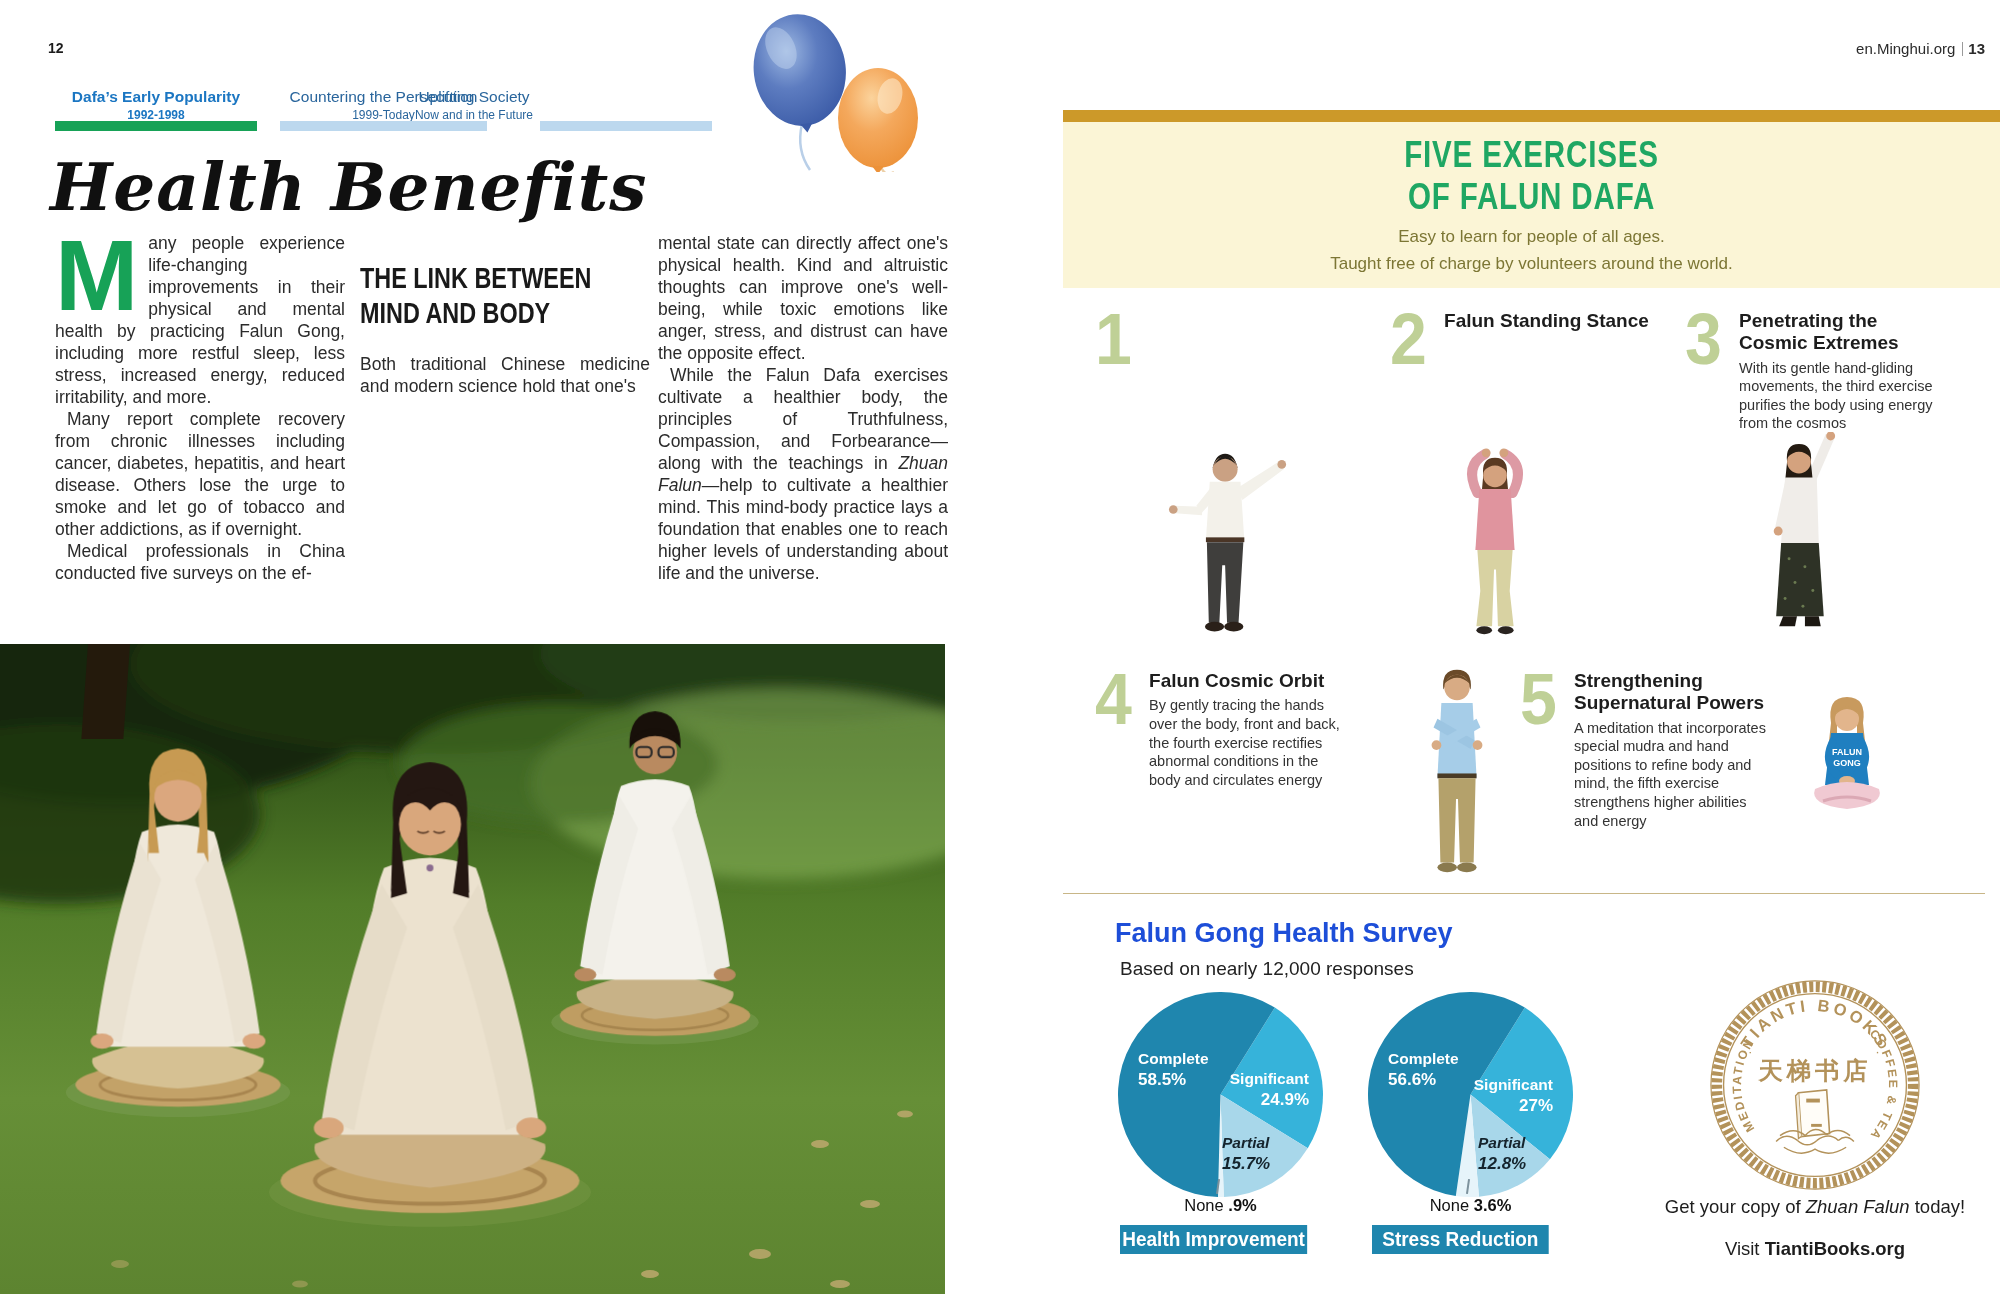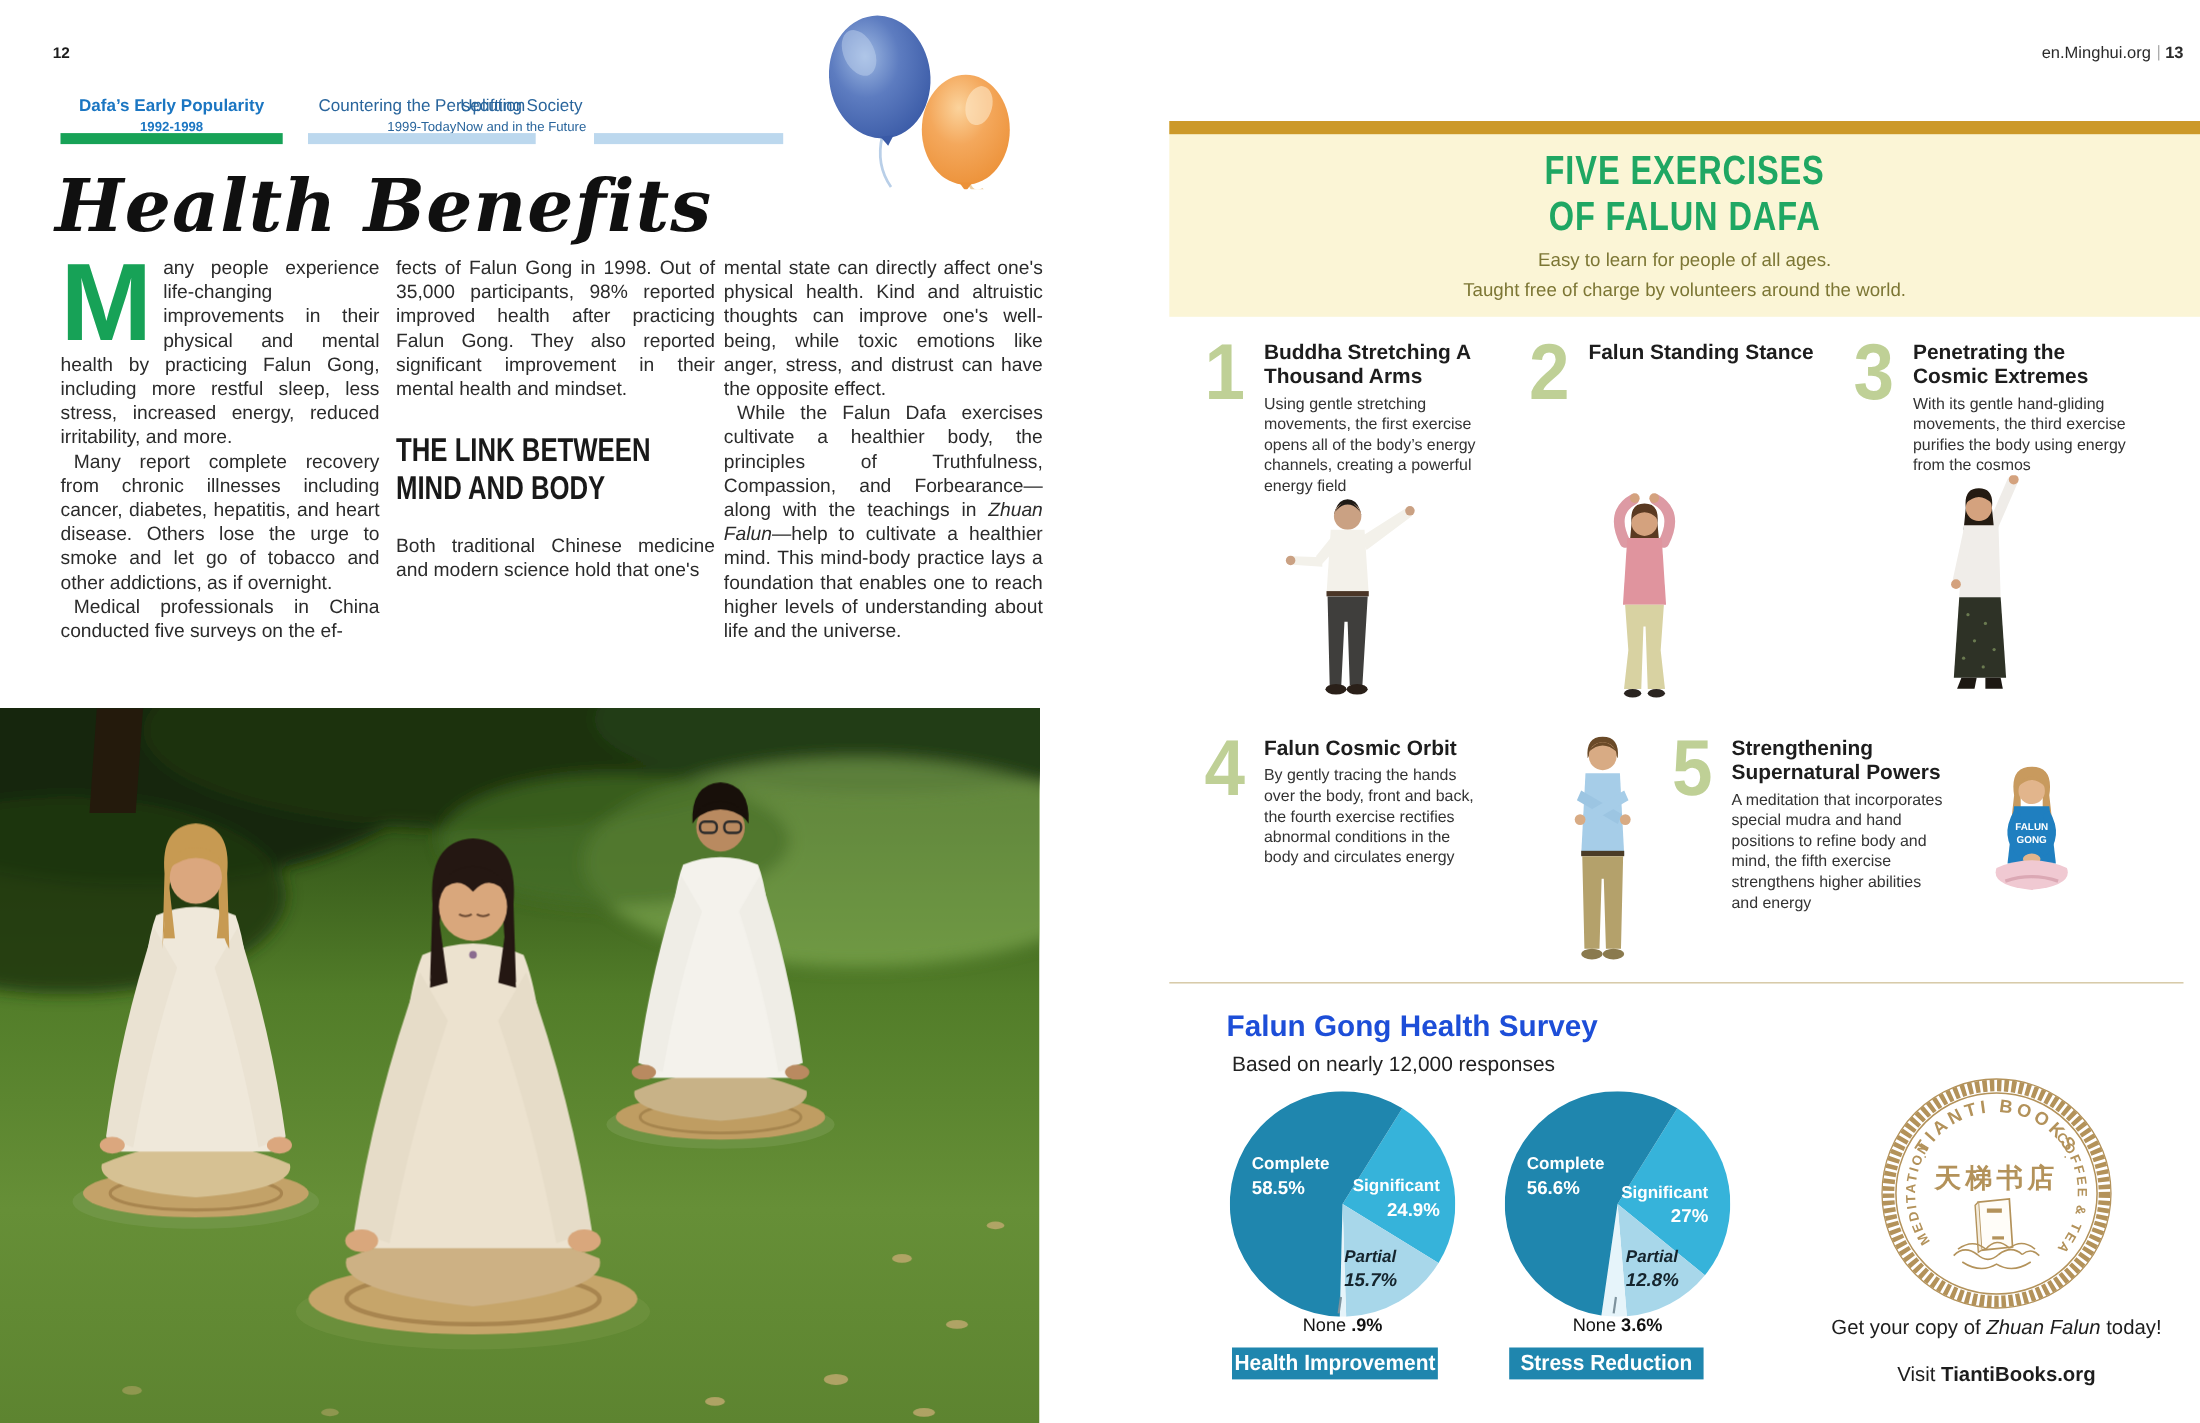--- a/index.html
+++ b/index.html
@@ -134,21 +134,20 @@
 
   <h1 class="abs headline" style="margin:0;">Health Benefits</h1>
 
   <div class="abs col" style="left:55px;top:232px;">
     <p><span class="dropcap">M</span><span>any people experience life-changing improvements in their physical and mental health by practicing Falun Gong, including more restful sleep, less stress, increased energy, reduced irritability, and more.</span></p>
     <p class="indent">Many report complete recovery from chronic illnesses including cancer, diabetes, hepatitis, and heart disease. Others lose the urge to smoke and let go of tobacco and other addictions, as if overnight.</p>
     <p class="indent">Medical professionals in China conducted five surveys on the ef-</p>
   </div>
 
   <div class="abs col" style="left:360px;top:232px;">
-    <p>fects of Falun Gong in 1998. Out of 35,000 participants, 98% reported improved health after practicing Falun Gong. They also reported significant improvement in their mental health and mindset.</p>
     <h2 class="sec-head">THE LINK BETWEEN MIND AND BODY</h2>
     <p>Both traditional Chinese medicine and modern science hold that one's</p>
   </div>
 
   <div class="abs col" style="left:658px;top:232px;">
     <p>mental state can directly affect one's physical health. Kind and altruistic thoughts can improve one's well-being, while toxic emotions like anger, stress, and distrust can have the opposite effect.</p>
     <p class="indent"><span>While the Falun Dafa exercises cultivate a healthier body, the principles of Truthfulness, Compassion, and Forbearance—along with the teachings in </span><span class="italic">Zhuan Falun</span><span>—help to cultivate a healthier mind. This mind-body practice lays a foundation that enables one to reach higher levels of understanding about life and the universe.</span></p>
   </div>
 
   <svg class="abs" style="left:0;top:644px;" width="945" height="650" viewBox="0 0 945 650">
@@ -246,24 +245,20 @@
   <div class="abs banner">
     <div class="banner-title bt1">FIVE EXERCISES</div>
     <div class="banner-title bt2">OF FALUN DAFA</div>
     <div class="banner-sub" style="margin-top:10px;">Easy to learn for people of all ages.</div>
     <div class="banner-sub banner-sub2">Taught free of charge by volunteers around the world.</div>
   </div>
   <div class="abs goldbar"></div>
 
   <div class="abs ex" style="left:1095px;top:310px;width:270px;">
     <div class="ex-num">1</div>
-    <div class="ex-body" style="width:205px;">
-      <div class="ex-title">Buddha Stretching A Thousand Arms</div>
-      <div class="ex-desc">Using gentle stretching movements, the first exercise opens all of the body’s energy channels, creating a powerful energy field</div>
-    </div>
   </div>
 
   <div class="abs ex" style="left:1390px;top:310px;width:280px;">
     <div class="ex-num">2</div>
     <div class="ex-body" style="width:210px;">
       <div class="ex-title">Falun Standing Stance</div>
     </div>
   </div>
 
   <div class="abs ex" style="left:1685px;top:310px;width:280px;">

